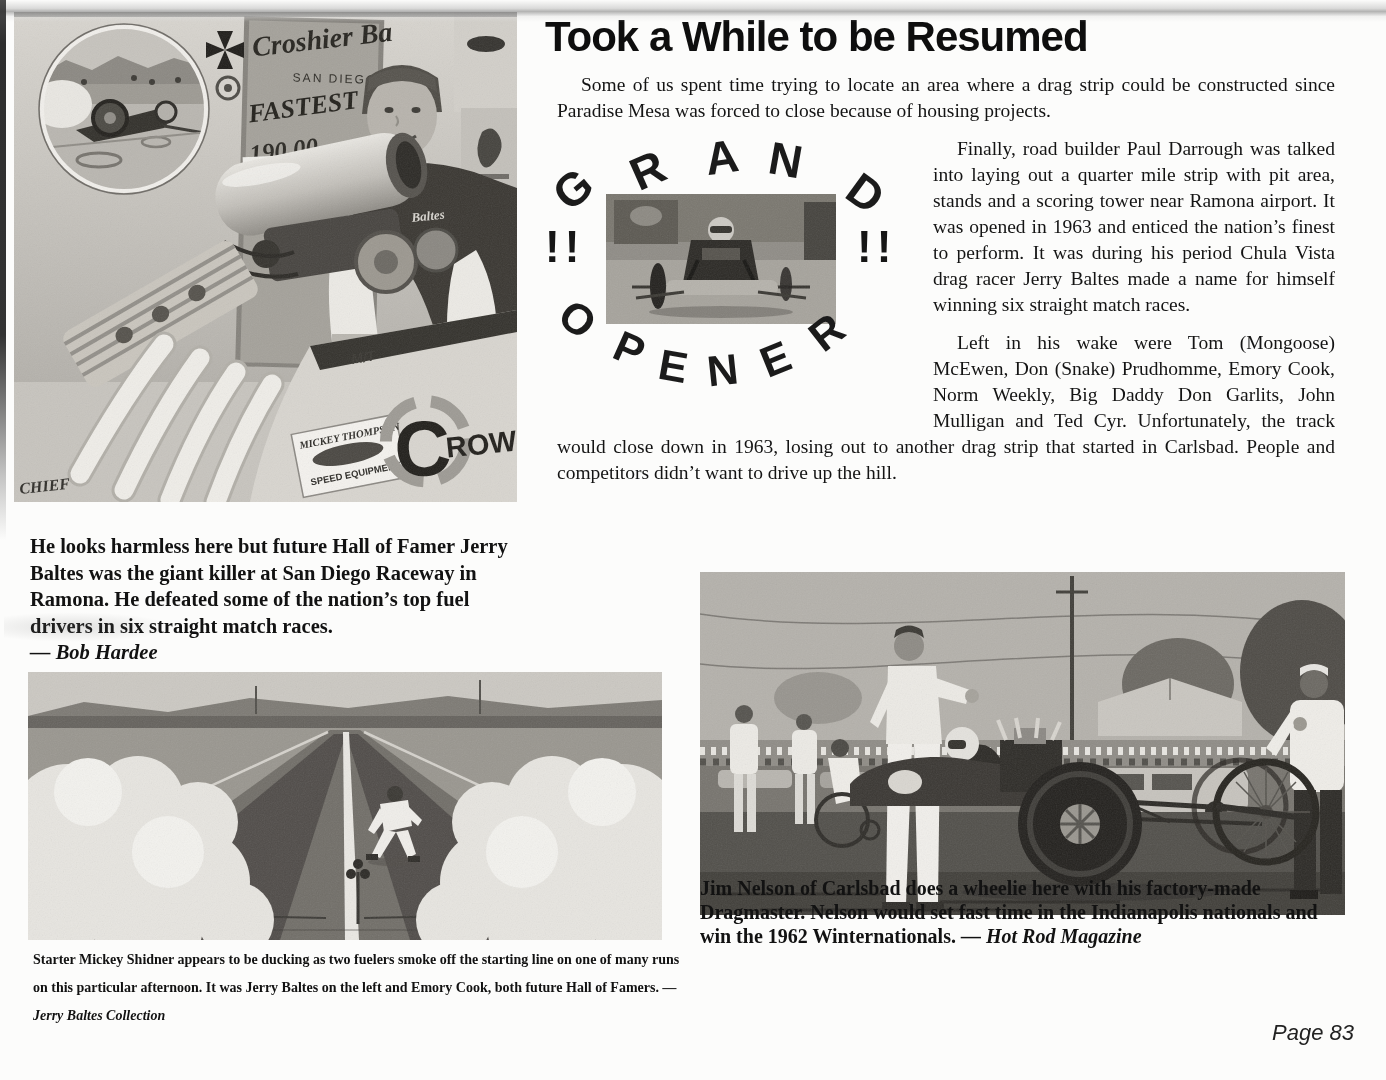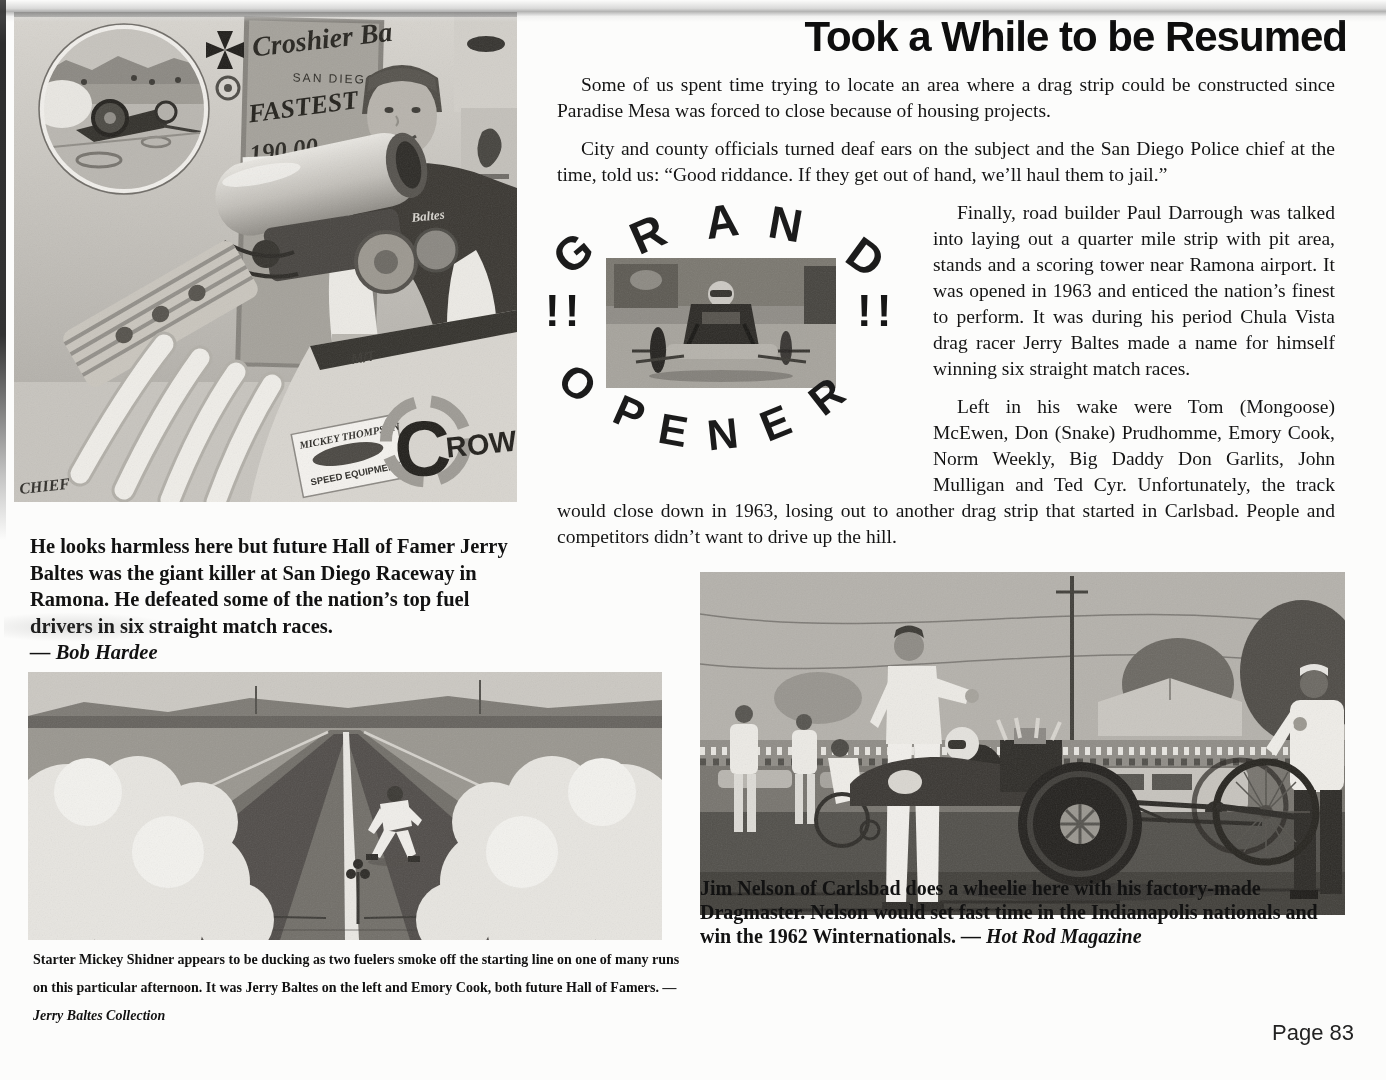--- a/index.html
+++ b/index.html
@@ -41,21 +41,21 @@
   .caption-bottom-right{left:700px;top:876px;width:636px;font-size:20px;line-height:24px;}
   .attr-inline{font-style:italic;}
   
   .text-column{
     position:absolute;left:545px;top:14px;width:802px;
     font-size:19.5px;line-height:26px;text-align:justify;color:#141414;
   }
   .text-column h1{
     margin:0 0 12px 0;font-family:"Liberation Sans", sans-serif;
     font-size:42px;line-height:46px;font-weight:bold;letter-spacing:-1px;
-    text-align:right;color:#0e0e0e;
+    text-align:left;color:#0e0e0e;
   }
   .text-column p{margin:12px;text-indent:24px;}
   
   .grand-opener{
     position:relative;float:left;width:362px;height:266px;
     margin:10px 26px 8px 0;
   }
   .go-photo{position:absolute;left:61px;top:48px;width:230px;height:130px;line-height:0;}
   .word{position:absolute;left:0;top:0;width:100%;height:100%;
     font-family:"Liberation Sans", sans-serif;font-weight:700;color:#1b1b1b;}
@@ -75,21 +75,21 @@
   .word-opener .ltr5{left:266px;top:173px;transform:rotate(-38deg);}
   .bang{
     position:absolute;font-family:"Liberation Sans", sans-serif;
     font-weight:900;font-size:44px;letter-spacing:5px;color:#161616;
   }
   .bang-left{left:0px;top:88px;}
   .bang-right{left:312px;top:88px;}
   
   .page-number{
     position:absolute;left:1272px;top:1020px;
-    font-family:"Liberation Sans", sans-serif;font-size:22px;color:#222;
+    font-family:"Liberation Sans", sans-serif;font-size:22px;color:#222;font-style:italic;
   }
   
   .t-script{font-family:"Liberation Serif", serif;font-style:italic;font-weight:bold;}
   .t-sans{font-family:"Liberation Sans", sans-serif;}
 </style>
 </head>
 <body>
 
 <div class="sheet">
 
@@ -249,21 +249,20 @@
   </figure>
 
   <div class="caption caption-top-left">
     <span>He looks harmless here but future Hall of Famer Jerry Baltes was the giant killer at San Diego Raceway in Ramona. He defeated some of the nation’s top fuel drivers in six straight match races.</span>
     <span class="attr">— Bob Hardee</span>
   </div>
 
   <main class="text-column">
     <h1>Took a While to be Resumed</h1>
     <p>Some of us spent time trying to locate an area where a drag strip could be constructed since Paradise Mesa was forced to close because of housing projects.</p>
-    <p>City and county officials turned deaf ears on the subject and the San Diego Police chief at the time, told us: “Good riddance. If they get out of hand, we’ll haul them to jail.”</p>
 
     <div class="grand-opener">
       <div class="word word-grand">
           <span class="ltr ltr0">G</span>
           <span class="ltr ltr1">R</span>
           <span class="ltr ltr2">A</span>
           <span class="ltr ltr3">N</span>
           <span class="ltr ltr4">D</span>
         </div>
       <div class="bang bang-left">!!</div>

